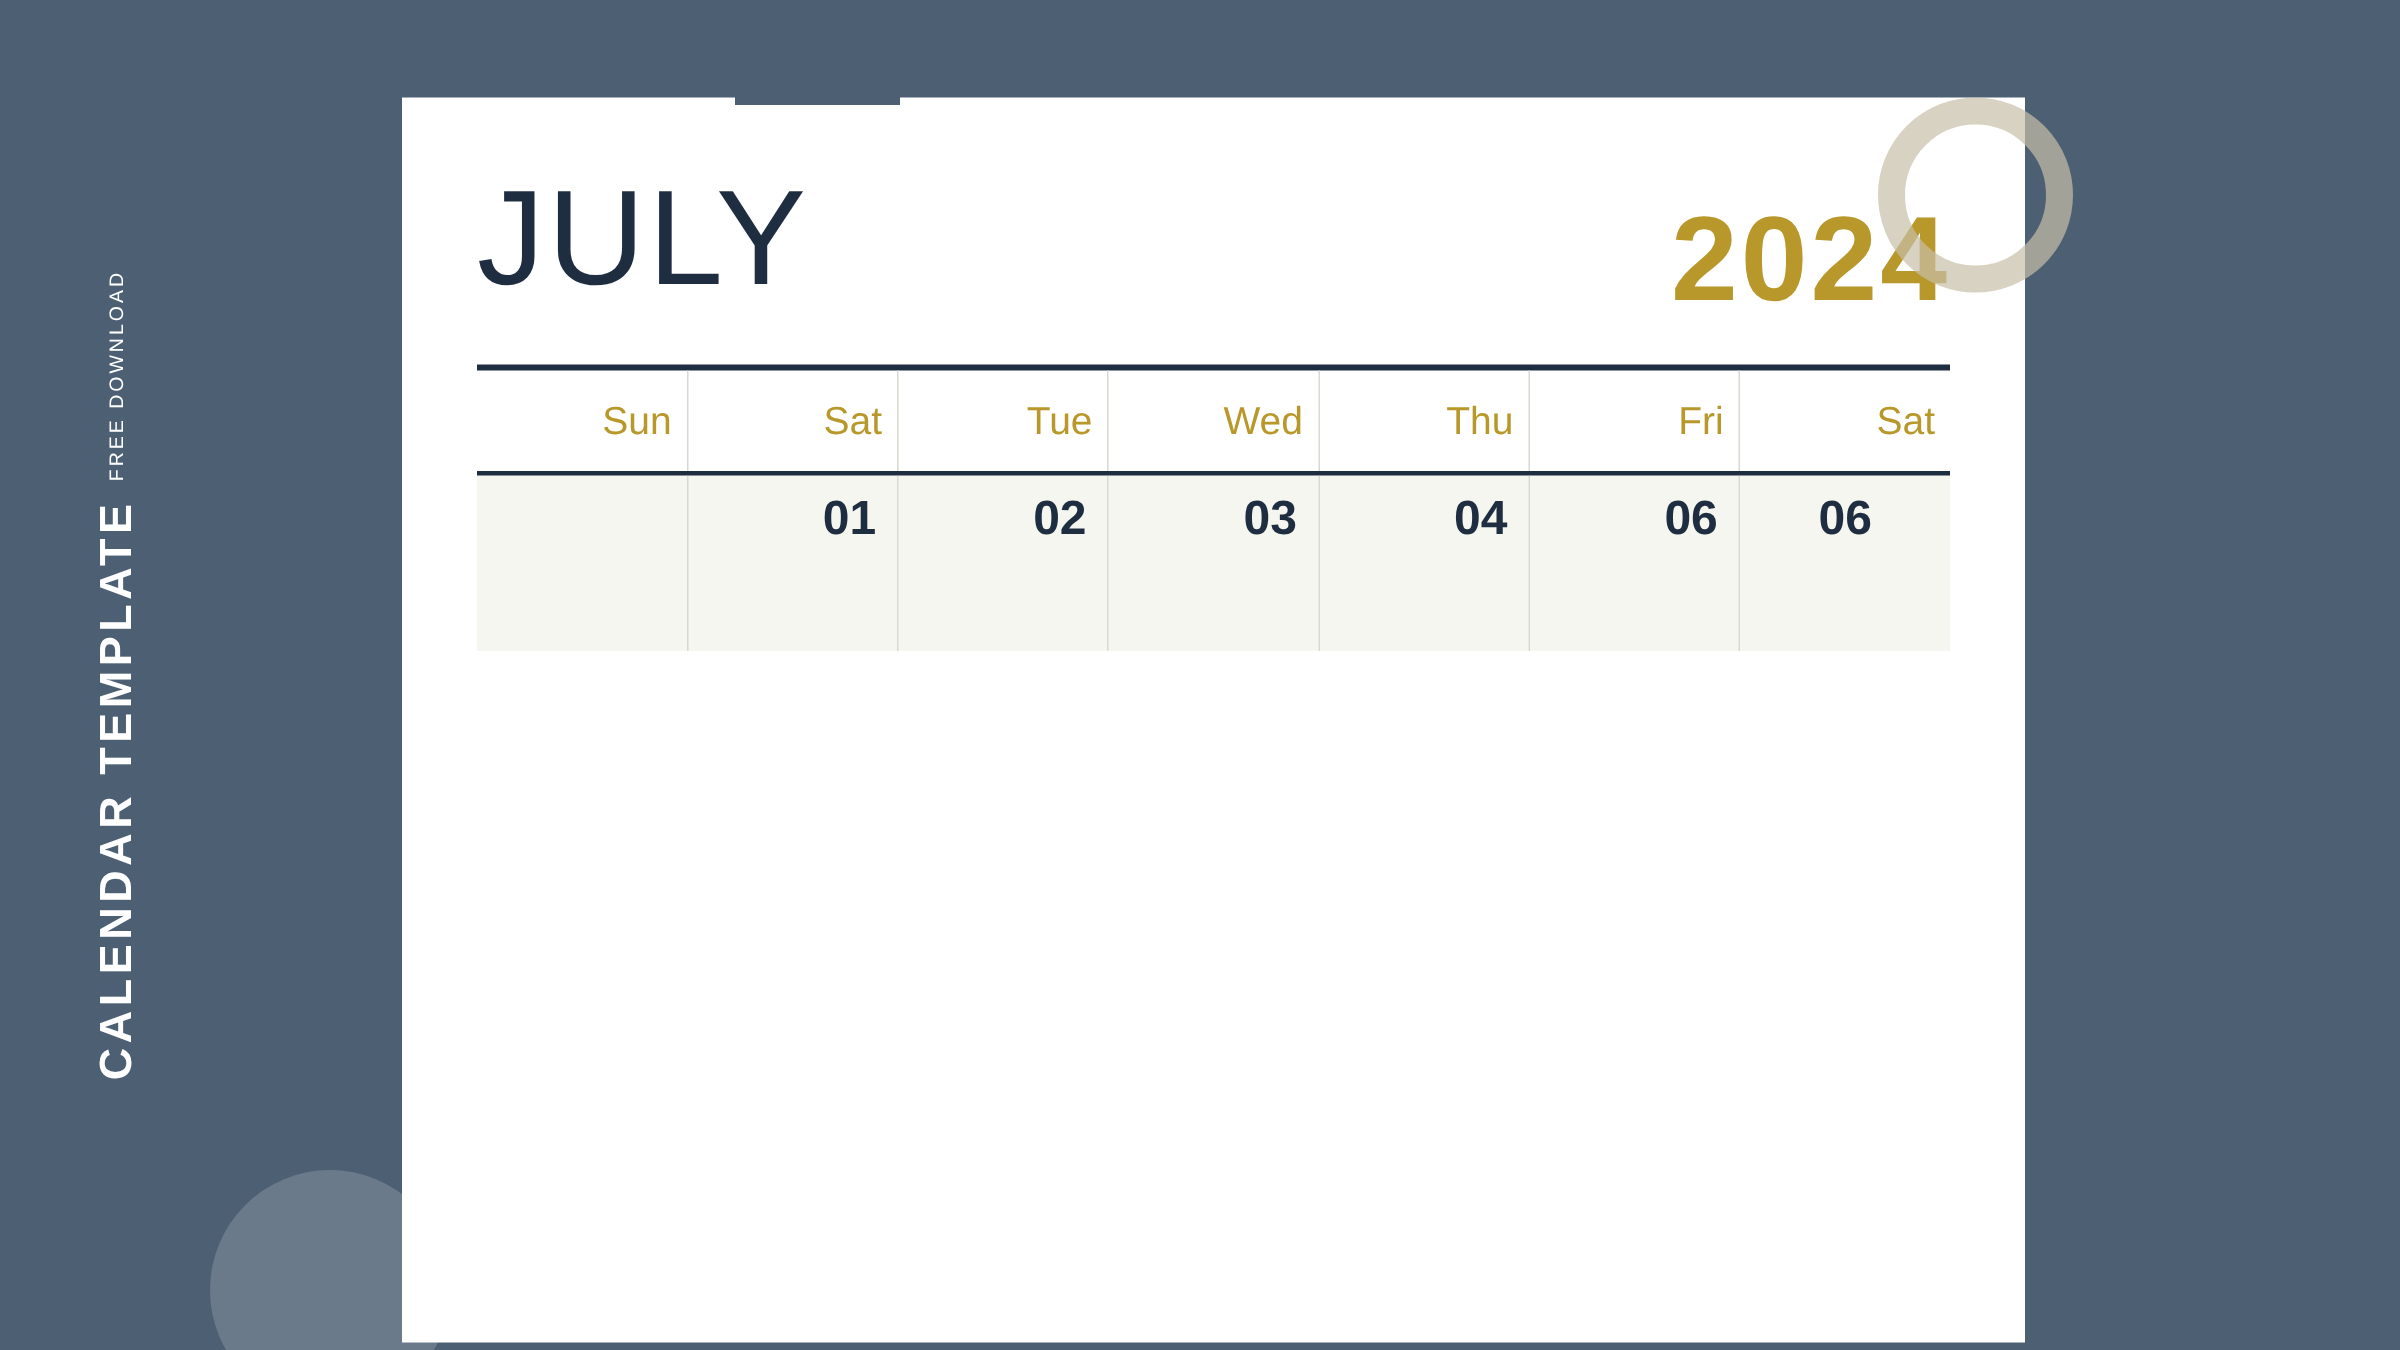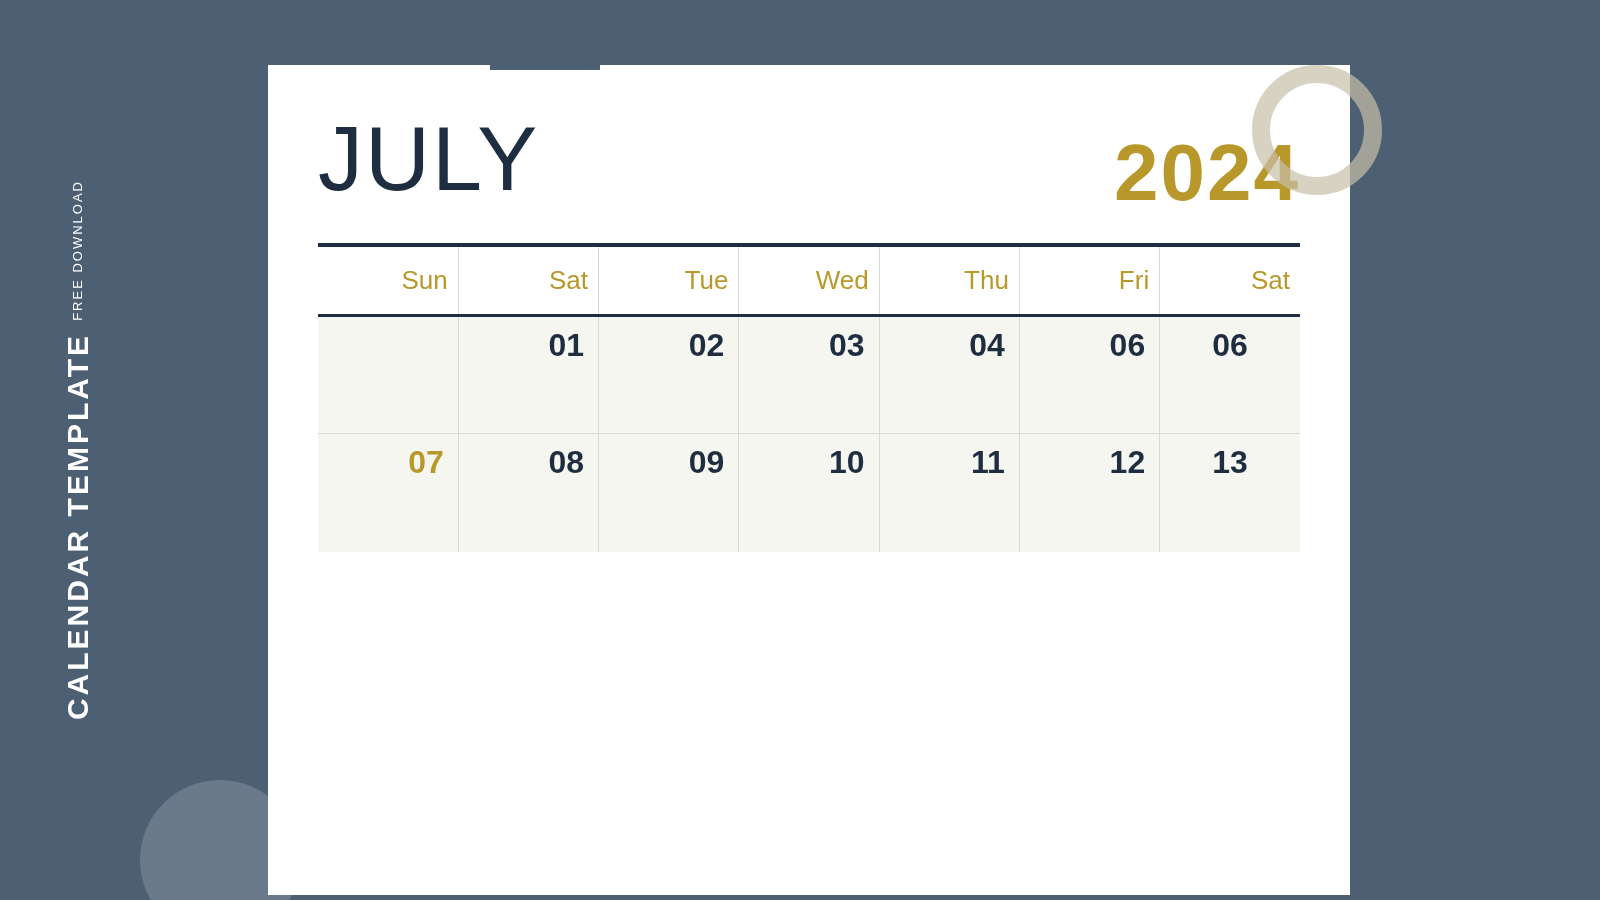--- a/index.html
+++ b/index.html
@@ -237,26 +237,17 @@
       <tr>
         <td class="day-empty"></td>
         <td>01</td>
         <td>02</td>
         <td>03</td>
         <td>04</td>
         <td>06</td>
         <td>06</td>
       </tr>
 
-      <tr>
-        <td class="day-sunday">07</td>
-        <td>08</td>
-        <td>09</td>
-        <td>10</td>
-        <td>11</td>
-        <td>12</td>
-        <td>13</td>
-      </tr>
 
 
     </tbody>
   </table>
 </div>
 
 </body></html>

